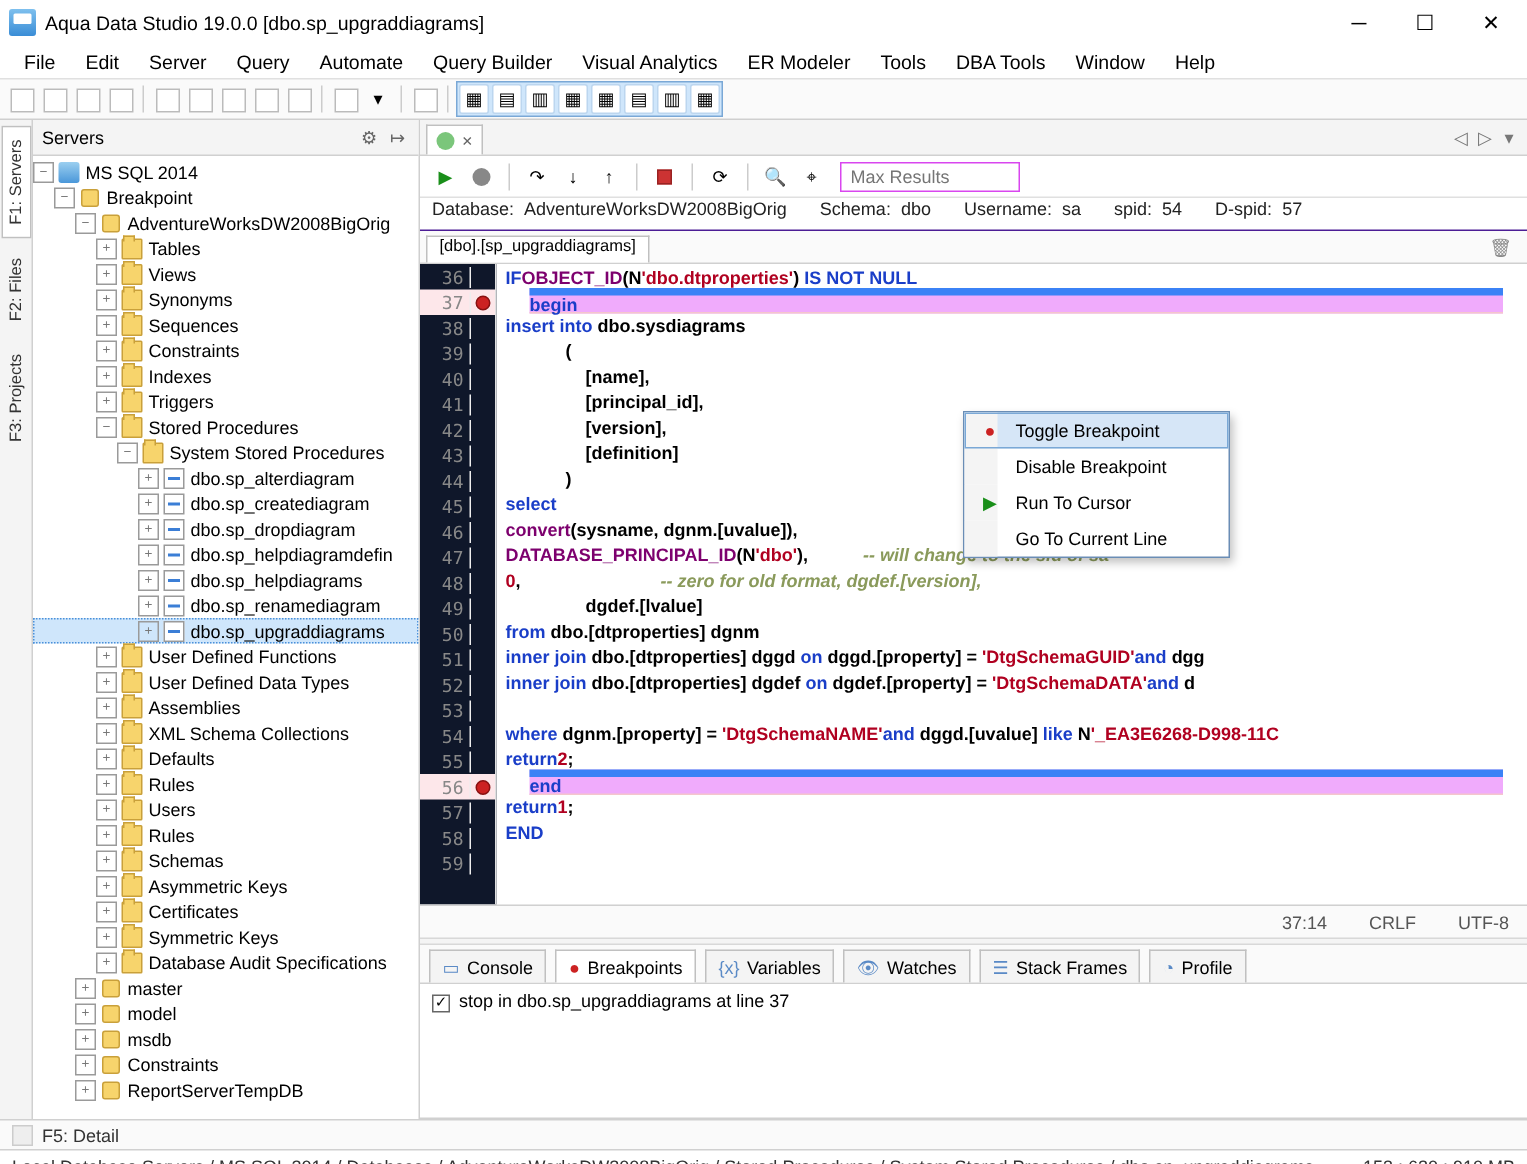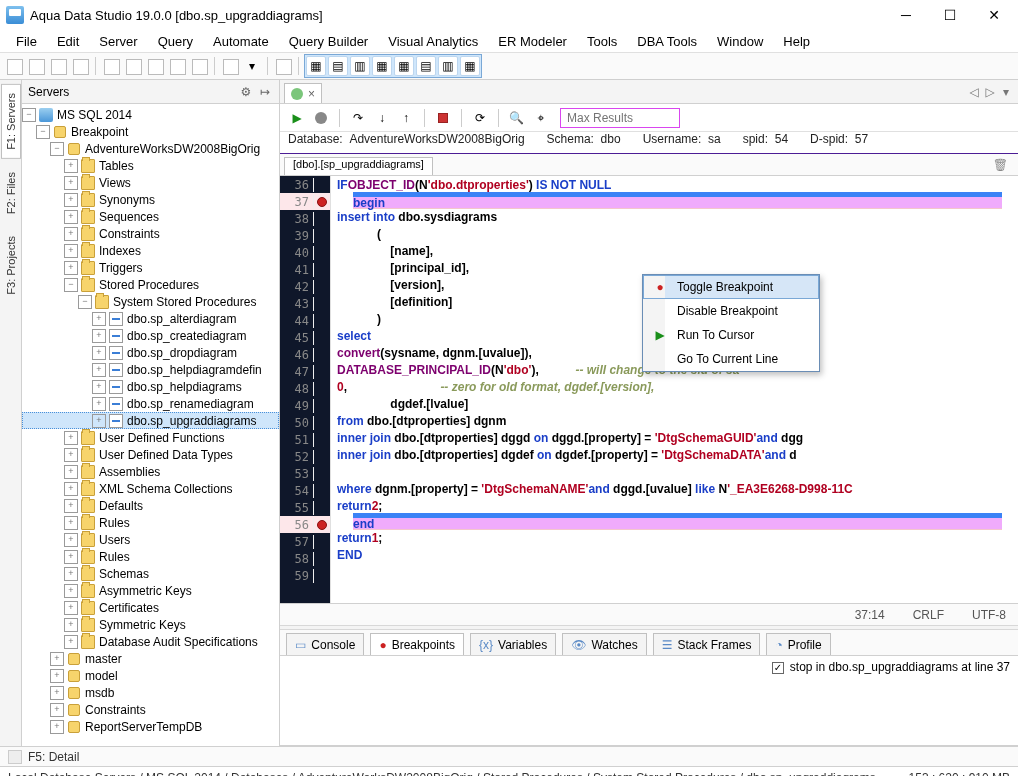--- a/index.html
+++ b/index.html
@@ -69,21 +69,21 @@
 .kw { color:#1a3ec8; }
 .fn { color:#7d006e; }
 .str { color:#b00020; }
 .cmt { color:#8a9a5b; font-style:italic;}
 .num { color:#b00020;}
 .edit-status { height:22px; border-top:1px solid #d0d0d0; display:flex; align-items:center; justify-content:flex-end; gap:28px; padding:0 12px; color:#555; font-size:12px; background:#fafafa;}
 .editor-sep { height:5px; background:#f4f4f4; border-top:1px solid #d8d8d8; border-bottom:1px solid #d8d8d8;}
 .dbg-tabs { height:26px; display:flex; align-items:flex-end; gap:6px; padding:0 6px; border-bottom:1px solid #d0d0d0; background:#fafafa;}
 .dbg-tab { height:22px; border:1px solid #c0c0c0; border-bottom:none; background:#fff; padding:0 8px; display:flex; align-items:center; gap:5px; font-size:12px;}
 .dbg-tab.inactive { background:#f4f4f4;}
-.dbg-panel { height:90px; border-bottom:1px solid #d0d0d0; padding:4px 8px; overflow:auto;text-align:right;}
+.dbg-panel { height:90px; border-bottom:1px solid #d0d0d0; padding:4px 8px; overflow:auto;}
 .chk { width:12px;height:12px;border:1px solid #666;display:inline-flex;align-items:center;justify-content:center;margin-right:6px;font-size:10px;line-height:10px;}
 .status-strip { height:20px; border-top:1px solid #d0d0d0; background:#fafafa; display:flex; align-items:center; padding:0 8px; font-size:12px; color:#333;}
 .bottom-status { height:22px; border-top:1px solid #d0d0d0; display:flex; align-items:center; padding:0 8px; font-size:12px; color:#333;}
 .bottom-status .sp{flex:1;}
 
 .ctx { position:absolute; left:642px; top:194px; width:178px; background:#fff; border:1px solid #6a8db5; box-shadow:2px 3px 6px rgba(0,0,0,.25); z-index:50;}
 .ctx-row { height:24px; display:flex; align-items:center; padding:0 8px; gap:10px; border-left:22px solid #f4f4f4;}
 .ctx-row.sel { background:#d6e6f7; outline:1px solid #7aa8d6; outline-offset:-1px;}
 .ctx-ic { width:14px; display:flex; justify-content:center; margin-left:-20px;}
 .ic-sql { width:14px;height:14px;display:inline-block;vertical-align:middle;}

